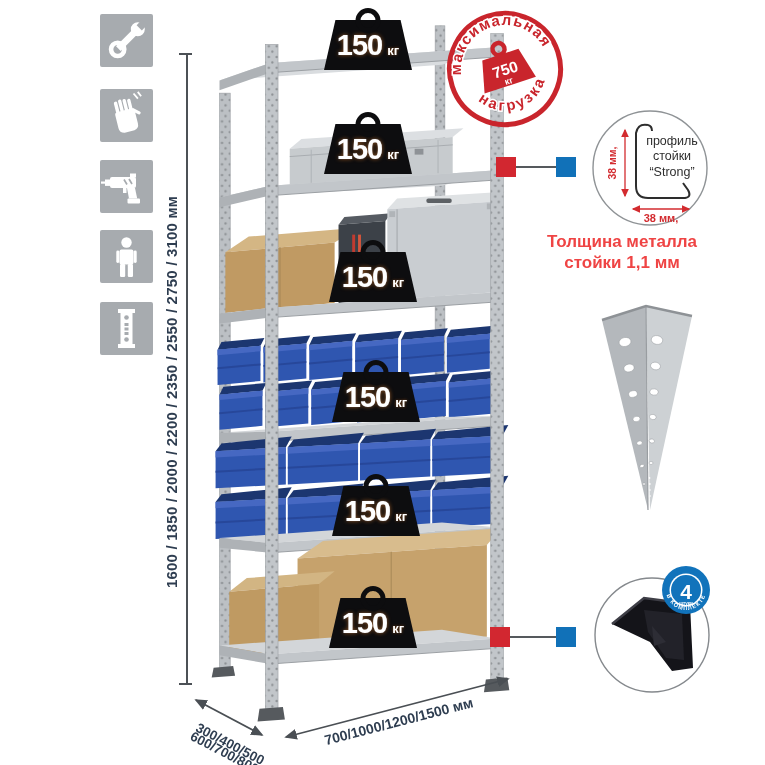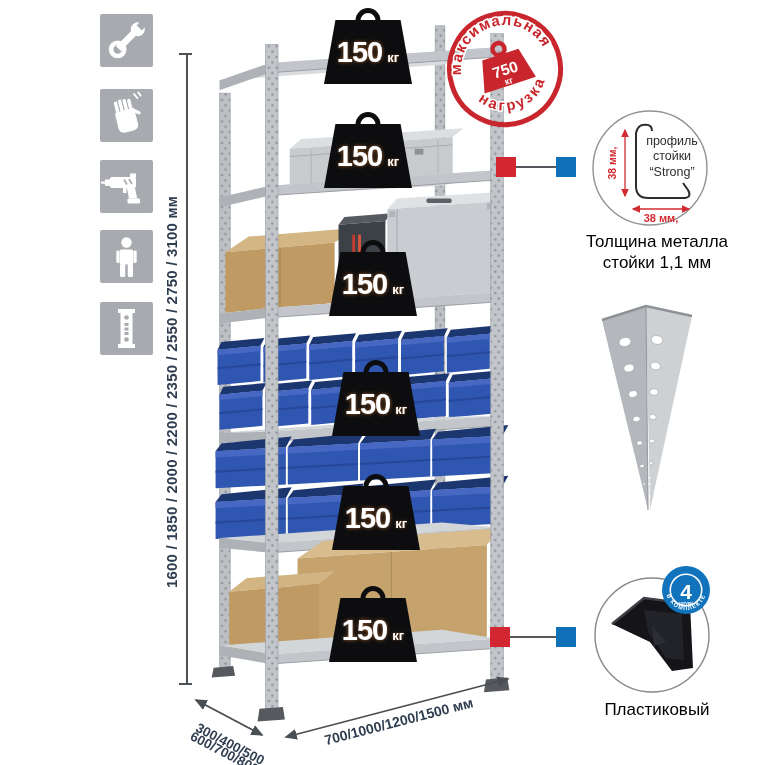--- a/index.html
+++ b/index.html
@@ -8,38 +8,38 @@
   .abs{position:absolute;}
   
   .tool-icon{position:absolute;left:100px;width:53px;height:53px;background:#a7abaf;border-radius:2px;}
   .tool-icon svg{display:block;width:53px;height:53px;}
   
   .vline{position:absolute;left:186px;top:54px;width:2px;height:630px;background:#4c5156;}
   .vtick{position:absolute;left:179px;width:13px;height:2px;background:#4c5156;}
   .height-label{position:absolute;left:171px;top:392px;transform:translate(-50%,-50%) rotate(-90deg);
     white-space:nowrap;font-size:15px;font-weight:bold;color:#2e3d50;letter-spacing:.2px;}
   
-  .weight-badge{position:absolute;width:88px;height:64px;z-index:6;}
+  .weight-badge{position:absolute;width:88px;height:50px;z-index:6;}
   .wb-ring{position:absolute;left:50%;top:-12px;transform:translateX(-50%);width:15px;height:15px;
     border:5px solid #0d0d0f;border-radius:50%;background:transparent;}
   .wb-body{position:absolute;inset:0;background:#0d0d0f;
     clip-path:polygon(13% 0,87% 0,100% 100%,0 100%);
     display:flex;align-items:center;justify-content:center;}
   .wb-value{color:#fff;font-weight:bold;font-size:29px;letter-spacing:-1px;
     text-shadow:0 0 4px rgba(255,140,40,.55), 0 0 1px rgba(120,180,255,.5);}
   .wb-unit{color:#fff;font-weight:bold;font-size:13px;margin-left:5px;margin-top:10px;
     text-shadow:0 0 3px rgba(255,140,40,.5);}
   
   .sq{position:absolute;width:20px;height:20px;z-index:5;}
   .sq.red{background:#d22730;}
   .sq.blue{background:#1171b8;}
   .hline{position:absolute;height:2px;background:#55595d;z-index:4;}
   
-  .caption{position:absolute;left:571px;width:172px;text-align:center;color:#000000;
-    font-weight:normal;font-size:17px;line-height:21px;z-index:3;}
+  .caption{position:absolute;left:536px;width:172px;text-align:center;color:#ef4444;
+    font-weight:bold;font-size:17px;line-height:21px;z-index:3;}
   svg{overflow:visible;}
   svg text{font-family:"Liberation Sans", sans-serif;}
 </style>
 </head>
 <body>
 
 <div id="canvas">
 
   <div class="tool-icon" style="top:14px">
     <svg viewBox="0 0 53 53">
@@ -380,21 +380,20 @@
       <circle r="15" fill="#1173bb"></circle>
       <path id="fp-ring" d="M -20,0 A 20,20 0 0 0 20,0" fill="none"></path>
       <text y="9" text-anchor="middle" font-size="21" font-weight="bold" fill="#fff">4</text>
       <text y="14.5" text-anchor="middle" font-size="4.5" font-weight="bold" fill="#fff">штуки</text>
       <text font-size="5.6" font-weight="bold" fill="#ffffff" letter-spacing="1.1">
         <textPath href="#fp-ring" startOffset="50%" text-anchor="middle">В КОМПЛЕКТЕ</textPath>
       </text>
     </g>
   </svg>
   <div class="caption" style="top:699px">
-    <div>Пластиковый</div>
   </div>
 
   <svg class="abs" style="left:160px;top:655px;width:370px;height:110px;z-index:2" viewBox="160 655 370 110">
     <defs>
       <marker id="arrG" markerWidth="8" markerHeight="8" refX="6" refY="3" orient="auto-start-reverse">
         <path d="M0,0 L7,3 L0,6 z" fill="#4a4f54"></path>
       </marker>
     </defs>
     <line x1="196" y1="700" x2="262" y2="735" stroke="#4a4f54" stroke-width="1.8" marker-start="url(#arrG)" marker-end="url(#arrG)"></line>
     <text x="228" y="748" transform="rotate(27.5 228 748)" text-anchor="middle" font-size="13.5" font-weight="bold" fill="#2e3d50">300/400/500</text>

